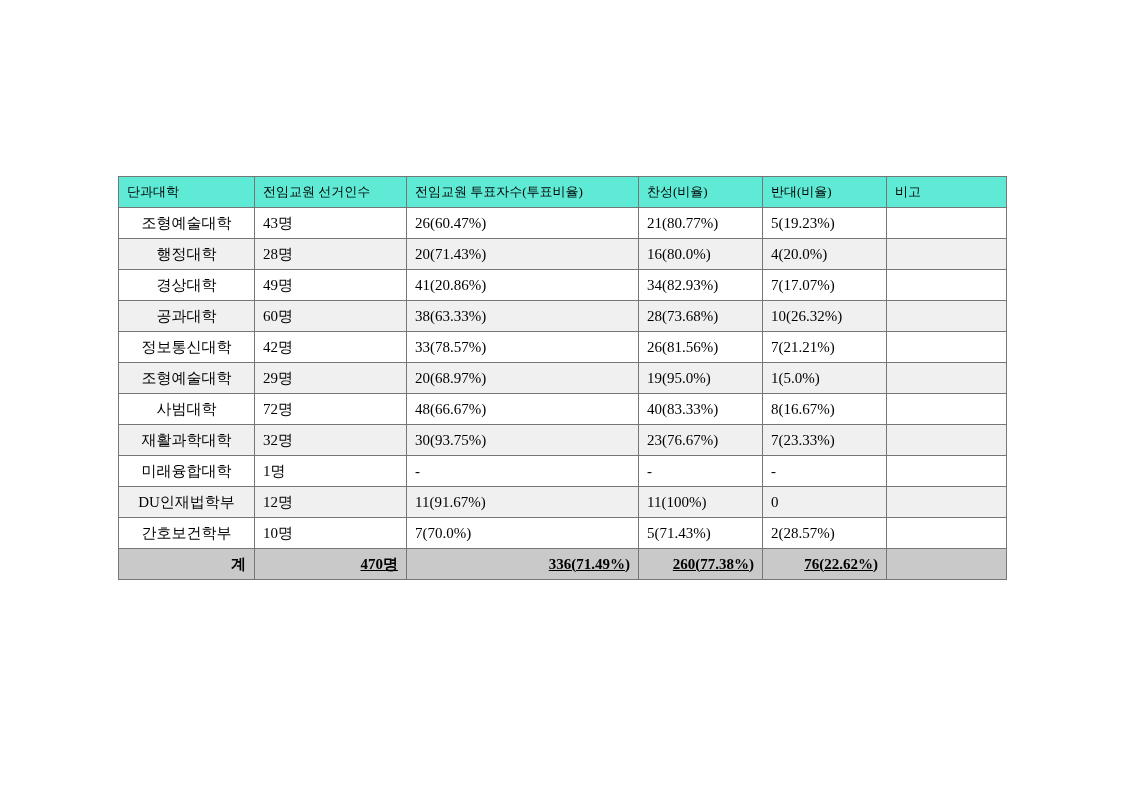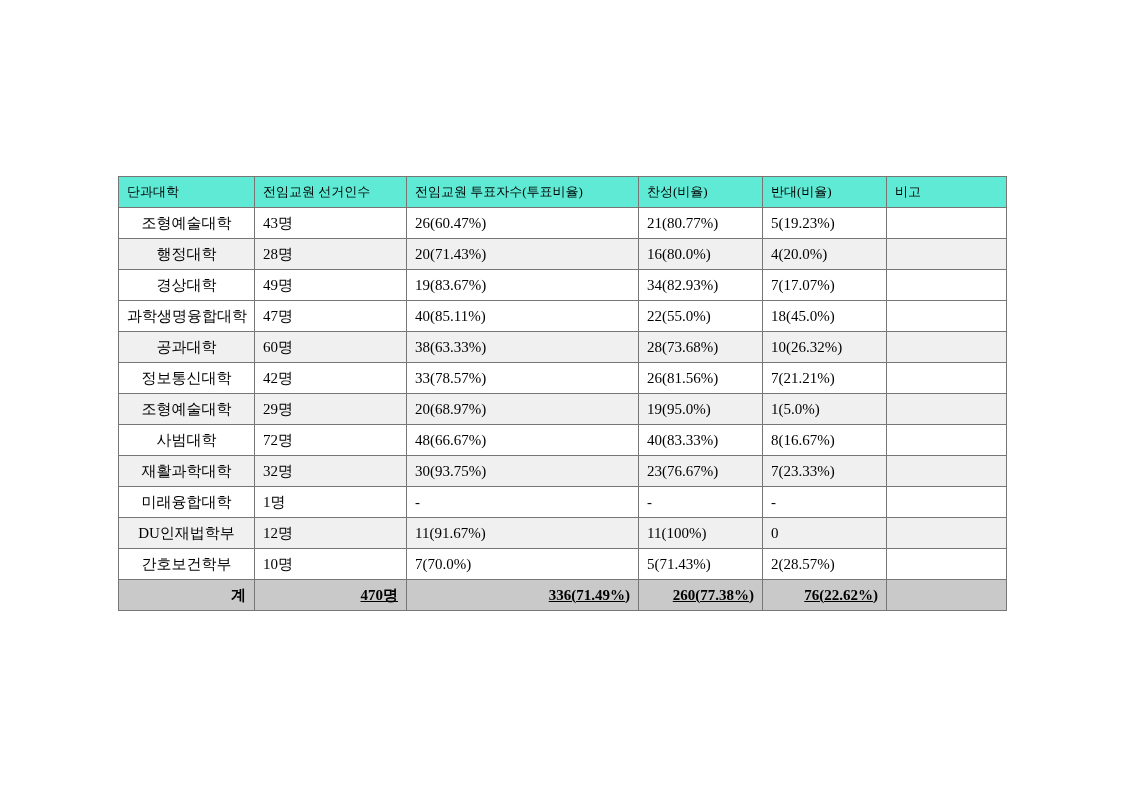--- a/index.html
+++ b/index.html
@@ -141,31 +141,23 @@
           <td class="col-name">행정대학</td>
           <td class="col-num">28명</td>
           <td class="col-num">20(71.43%)</td>
           <td class="col-num">16(80.0%)</td>
           <td class="col-num">4(20.0%)</td>
           <td class="col-note"></td>
         </tr>
         <tr>
           <td class="col-name">경상대학</td>
           <td class="col-num">49명</td>
-          <td class="col-num">19(83.67%)</td>
+          <td class="col-num">41(20.86%)</td>
           <td class="col-num">34(82.93%)</td>
           <td class="col-num">7(17.07%)</td>
-          <td class="col-note"></td>
-        </tr>
-        <tr>
-          <td class="col-name">과학생명융합대학</td>
-          <td class="col-num">47명</td>
-          <td class="col-num">40(85.11%)</td>
-          <td class="col-num">22(55.0%)</td>
-          <td class="col-num">18(45.0%)</td>
           <td class="col-note"></td>
         </tr>
         <tr class="alt">
           <td class="col-name">공과대학</td>
           <td class="col-num">60명</td>
           <td class="col-num">38(63.33%)</td>
           <td class="col-num">28(73.68%)</td>
           <td class="col-num">10(26.32%)</td>
           <td class="col-note"></td>
         </tr>

